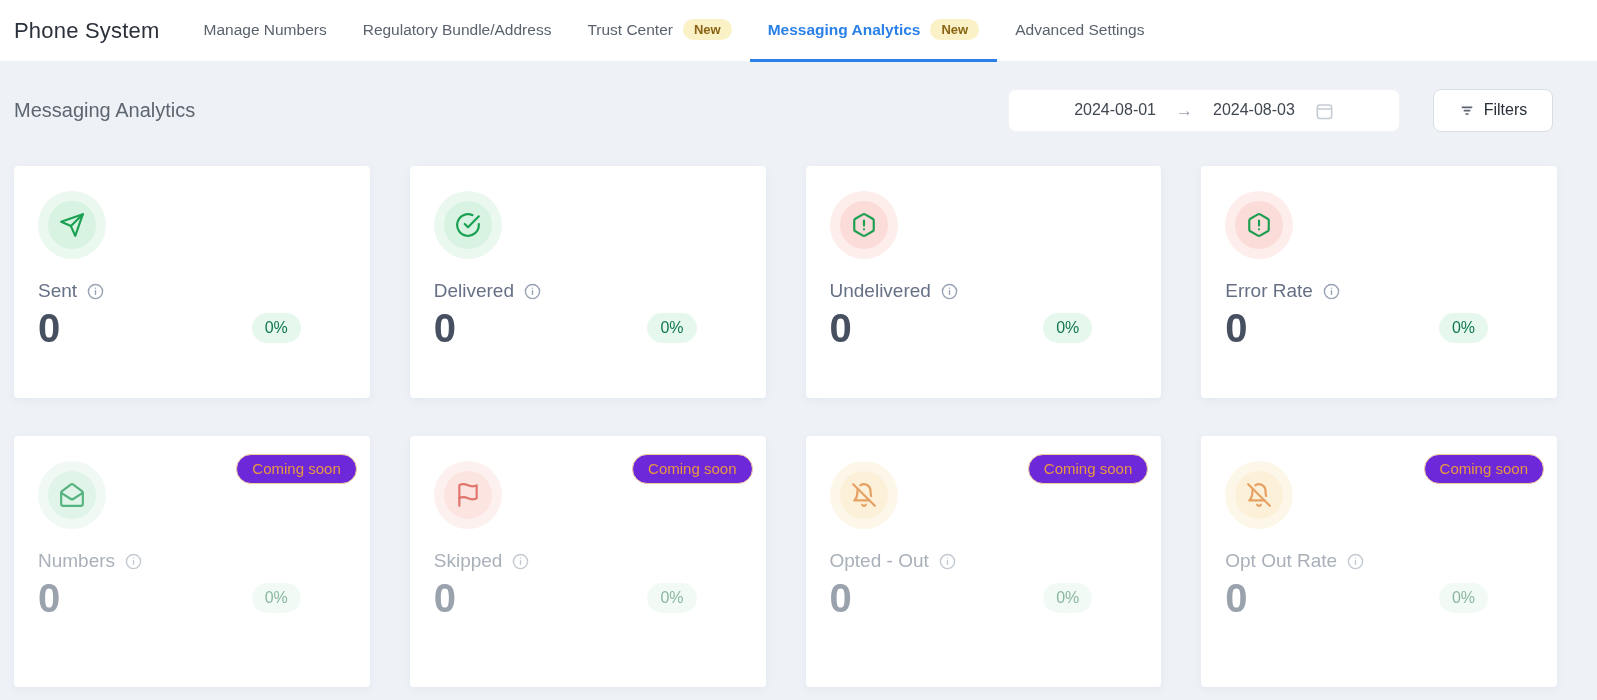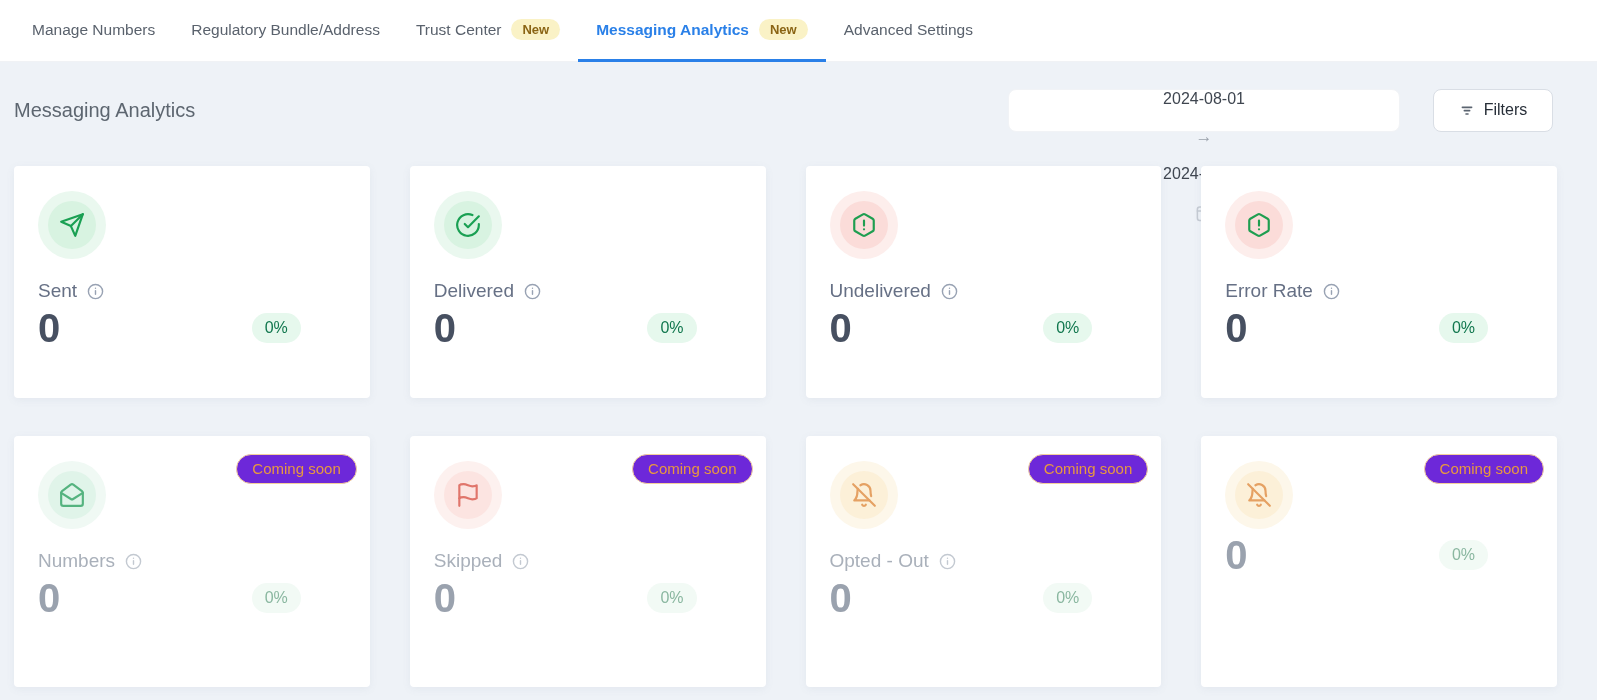--- a/index.html
+++ b/index.html
@@ -41,23 +41,22 @@
   
   .toolbar {
     display:flex; align-items:center; justify-content:space-between;
     margin:26px 44px 0 14px; height:44px;
   }
   .page-title { font-size:20px; font-weight:500; color:#5d6670; }
   .toolbar-right { display:flex; align-items:center; gap:33px; }
   .date-range {
     width:392px; height:43px; background:#ffffff;
     border:1px solid #f1f3f6; border-radius:8px;
-    display:flex; align-items:center; gap:20px;
+    display:flex; align-items:center; justify-content:center; gap:20px;
     cursor:pointer;
-    flex-direction:column;
   }
   .date-text { font-size:16px; color:#3f4650; }
   .date-arrow { color:#9aa1ab; font-size:17px; line-height:1; }
   .calendar-icon { display:flex; color:#c6ccd4; }
   .filters-btn {
     width:120px; height:43px; background:#ffffff;
     border:1px solid #d9dee5; border-radius:8px;
     display:flex; align-items:center; justify-content:center; gap:9px;
     font-size:16px; font-weight:500; color:#272e38; cursor:pointer;
   }
@@ -113,20 +112,21 @@
   .card.row2 .info-icon { color:#c3c9d1; }
   .card.row2 .big-value { color:#9aa2ae; }
   .card.row2 .pct-pill { background:#f2faf5; color:#8ab7a0; }
 
   svg { display:block; }
 </style>
 </head>
 <body>
 
 <div class="header">
+  <div class="app-title">Phone System</div>
   <div class="tabs">
     <div class="tab">
       <span>Manage Numbers</span>
     </div>
     <div class="tab">
       <span>Regulatory Bundle/Address</span>
     </div>
     <div class="tab">
       <span>Trust Center</span>
       <span class="new-badge">New</span>
@@ -357,19 +357,29 @@
     <div class="icon-halo halo-cream">
       <div class="icon-circle circ-cream">
         <svg width="26" height="26" viewBox="0 0 24 24" fill="none" stroke="currentColor" stroke-width="2" stroke-linecap="round" stroke-linejoin="round">
             <path d="M8.7 3A6 6 0 0 1 18 8a21.3 21.3 0 0 0 .6 5"></path>
             <path d="M17 17H3s3-2 3-9a4.67 4.67 0 0 1 .3-1.7"></path>
             <path d="M10.3 21a1.94 1.94 0 0 0 3.4 0"></path>
             <line x1="2" y1="2" x2="22" y2="22"></line>
           </svg>
       </div>
     </div>
+    <div class="label-row">
+      <span>Opt Out Rate</span>
+      <span class="info-icon">
+        <svg width="17" height="17" viewBox="0 0 24 24" fill="none" stroke="currentColor" stroke-width="2" stroke-linecap="round">
+            <circle cx="12" cy="12" r="10"></circle>
+            <line x1="12" y1="16" x2="12" y2="11"></line>
+            <line x1="12" y1="7.5" x2="12.01" y2="7.5"></line>
+          </svg>
+      </span>
+    </div>
     <div class="value-row">
       <span class="big-value">0</span>
       <span class="pct-pill">0%</span>
     </div>
   </div>
 
 </div>
 
 </body></html>

